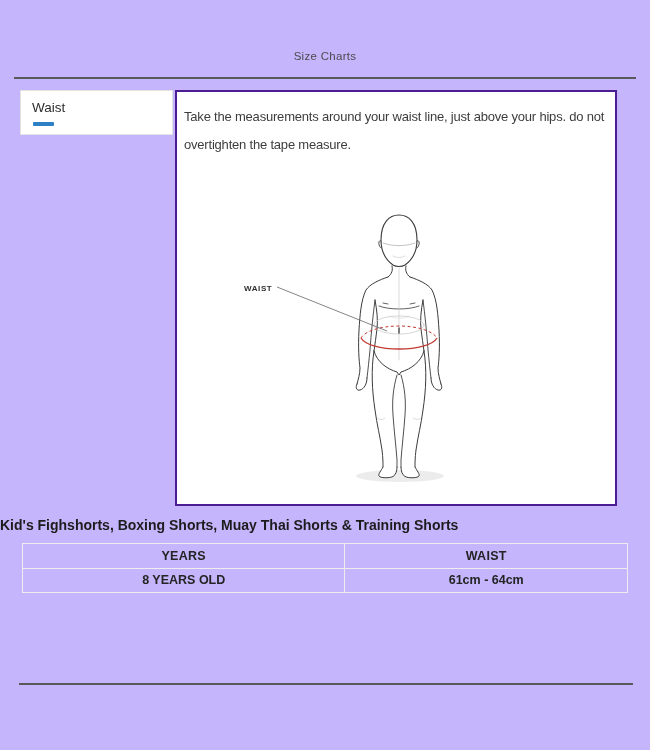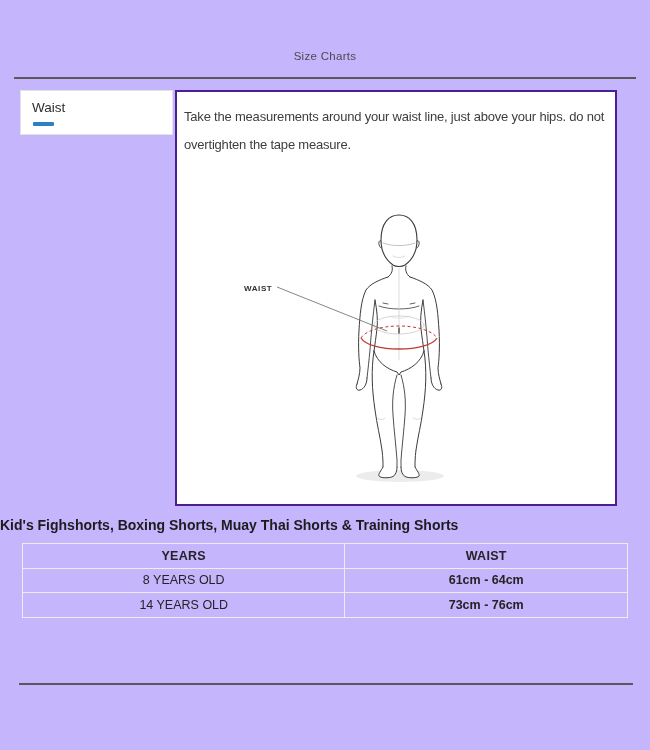--- a/index.html
+++ b/index.html
@@ -28,21 +28,21 @@
                font-size:14px;font-weight:bold;color:#1c1c1c;}
 
   .size-table{position:absolute;left:22px;top:543px;width:606px;
               border-collapse:collapse;table-layout:fixed;}
   .size-table td,.size-table th{box-sizing:border-box;border:1px solid #ededed;
               height:24.6px;text-align:center;vertical-align:middle;
               font-size:12.5px;color:#242424;padding:0;}
   .size-table th{font-weight:bold;letter-spacing:.3px;}
   .col-size{width:53.3%;}
   .col-waist{width:46.7%;}
-  .cell-size{font-weight:normal;border-radius:11px;}
+  .cell-size{font-weight:bold;border-radius:11px;}
   .cell-waist{font-weight:bold;color:#2c2c2c;}
 </style>
 </head>
 <body>
 
 <div class="page">
 
   <div class="page-title">Size Charts</div>
   <div class="divider divider-top"></div>
 
@@ -133,21 +133,17 @@
       <tr>
         <th>YEARS</th>
         <th>WAIST</th>
       </tr>
     </thead>
     <tbody>
       <tr>
         <td class="cell-size">8 YEARS OLD</td>
         <td class="cell-waist">61cm - 64cm</td>
       </tr>
-      <tr>
-        <td class="cell-size">14 YEARS OLD</td>
-        <td class="cell-waist">73cm - 76cm</td>
-      </tr>
     </tbody>
   </table>
 
   <div class="divider divider-bottom"></div>
 </div>
 
 </body></html>

